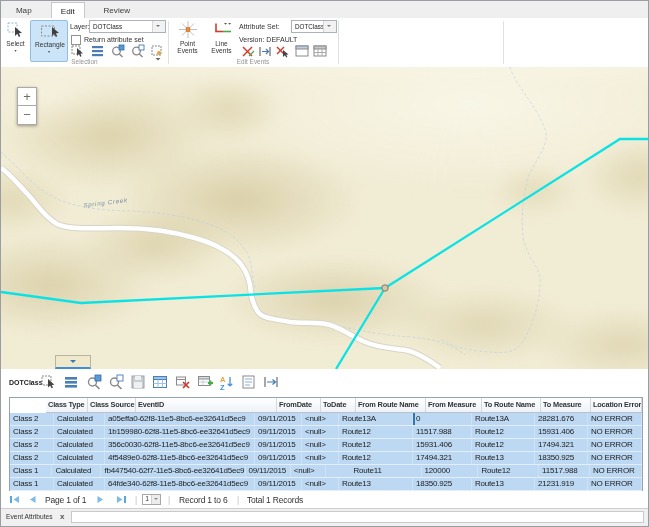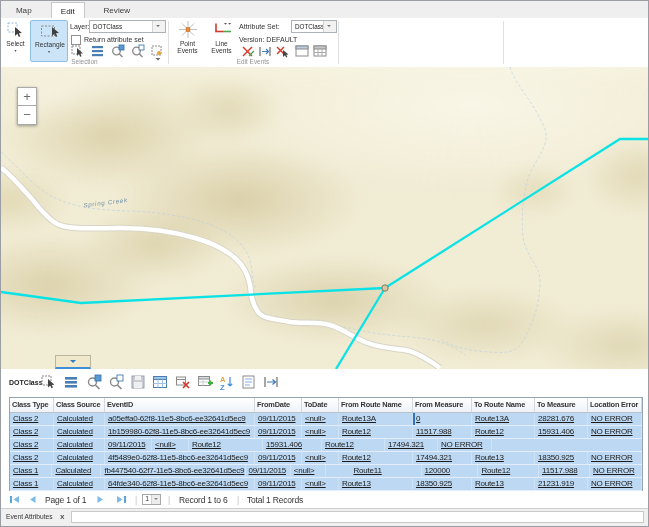--- a/index.html
+++ b/index.html
@@ -45,25 +45,25 @@
   .zoomctl{position:absolute;left:16px;top:20px;width:20px;box-shadow:0 1px 3px rgba(0,0,0,.35);}
   .zbtn{width:20px;height:19px;box-sizing:border-box;background:#fff;border:1px solid #a9a9a9;color:#6e6e6e;font-size:13px;line-height:17px;text-align:center;}
   .zbtn+.zbtn{border-top:none;}
   .collapsetab{position:absolute;left:54px;top:288px;width:36px;height:14px;background:#efe8cb;border:1px solid #b8b49e;border-bottom:2px solid #3f8fd6;box-sizing:border-box;}
   .collapsetab:after{content:"";position:absolute;left:14px;top:4px;border:3.5px solid transparent;border-top-color:#2e7cc1;}
   
   .ptoolbar{position:absolute;top:368px;left:0;right:0;height:28px;background:#fff;}
   .ptitle{position:absolute;left:8px;top:9px;font-size:9px;font-weight:bold;color:#222;transform:scale(.78);transform-origin:0 50%;}
   .ticon{position:absolute;top:5px;width:17px;height:17px;}
   .tbl{position:absolute;left:8px;top:396px;width:632px;border:1px solid #93a3b3;}
-  .thr{display:flex;height:14px;background:linear-gradient(#ffffff,#eef2f7);border-bottom:1px solid #b7c2cd;}
+  .thr{display:flex;height:14px;background:linear-gradient(#ffffff,#eef2f7);border-bottom:1px solid #b7c2cd;margin-left:36px;}
   .th{box-sizing:border-box;line-height:14px;padding:0 0 0 2px;font-size:8px;font-weight:bold;color:#333;border-right:1px solid #d4d9de;overflow:hidden;white-space:nowrap;}
   .th span{display:inline-block;transform:scale(.92);transform-origin:0 50%;letter-spacing:-0.2px;}
   .tr{display:flex;height:12px;background:#bcd8f2;border-bottom:1px solid #e4eefa;}
-  .td{box-sizing:border-box;height:12px;line-height:12px;padding:0 0 0 3px;font-size:8px;letter-spacing:-0.2px;color:#1c1c1c;border-right:1px solid #cfe2f4;overflow:hidden;white-space:nowrap;text-decoration:underline;}
+  .td{box-sizing:border-box;height:12px;line-height:12px;padding:0 0 0 3px;font-size:8px;letter-spacing:-0.2px;color:#1c1c1c;border-right:1px solid #cfe2f4;overflow:hidden;white-space:nowrap;}
   .td.activecell{box-shadow:inset 2px 0 0 #3173b5;}
   
   .pager{position:absolute;top:490px;left:0;right:0;height:28px;background:#fff;font-size:8.5px;color:#333;}
   .pgi{position:absolute;top:4px;}
   .pgt{position:absolute;top:3.5px;letter-spacing:-0.2px;}
   .psep{color:#c0c0c0;}
   .pagedd{position:absolute;width:19px;height:11px;border:1px solid #a7a7a7;box-sizing:border-box;background:#fff;font-size:8px;}
   .pagedd .n{position:absolute;left:2px;top:-1px;transform:scale(.85);}
   .pagedd .a{position:absolute;right:0;top:0;bottom:0;width:8px;background:#ececec;border-left:1px solid #cfcfcf;}
   .pagedd .a:after{content:"";position:absolute;left:1.5px;top:3px;border:2px solid transparent;border-top-color:#888;}
@@ -315,20 +315,21 @@
           <div class="td" style="width: 37px;">&lt;null&gt;</div>
           <div class="td" style="width: 74px;">Route12</div>
           <div class="td" style="width: 59px;">11517.988</div>
           <div class="td" style="width: 63px;">Route12</div>
           <div class="td" style="width: 53px;">15931.406</div>
           <div class="td" style="width: 54px;">NO ERROR</div>
         </div>
         <div class="tr">
           <div class="td" style="width: 44px;">Class 2</div>
           <div class="td" style="width: 51px;">Calculated</div>
+          <div class="td" style="width: 150px;">356c0030-62f8-11e5-8bc6-ee32641d5ec9</div>
           <div class="td" style="width: 47px;">09/11/2015</div>
           <div class="td" style="width: 37px;">&lt;null&gt;</div>
           <div class="td" style="width: 74px;">Route12</div>
           <div class="td" style="width: 59px;">15931.406</div>
           <div class="td" style="width: 63px;">Route12</div>
           <div class="td" style="width: 53px;">17494.321</div>
           <div class="td" style="width: 54px;">NO ERROR</div>
         </div>
         <div class="tr">
           <div class="td" style="width: 44px;">Class 2</div>

